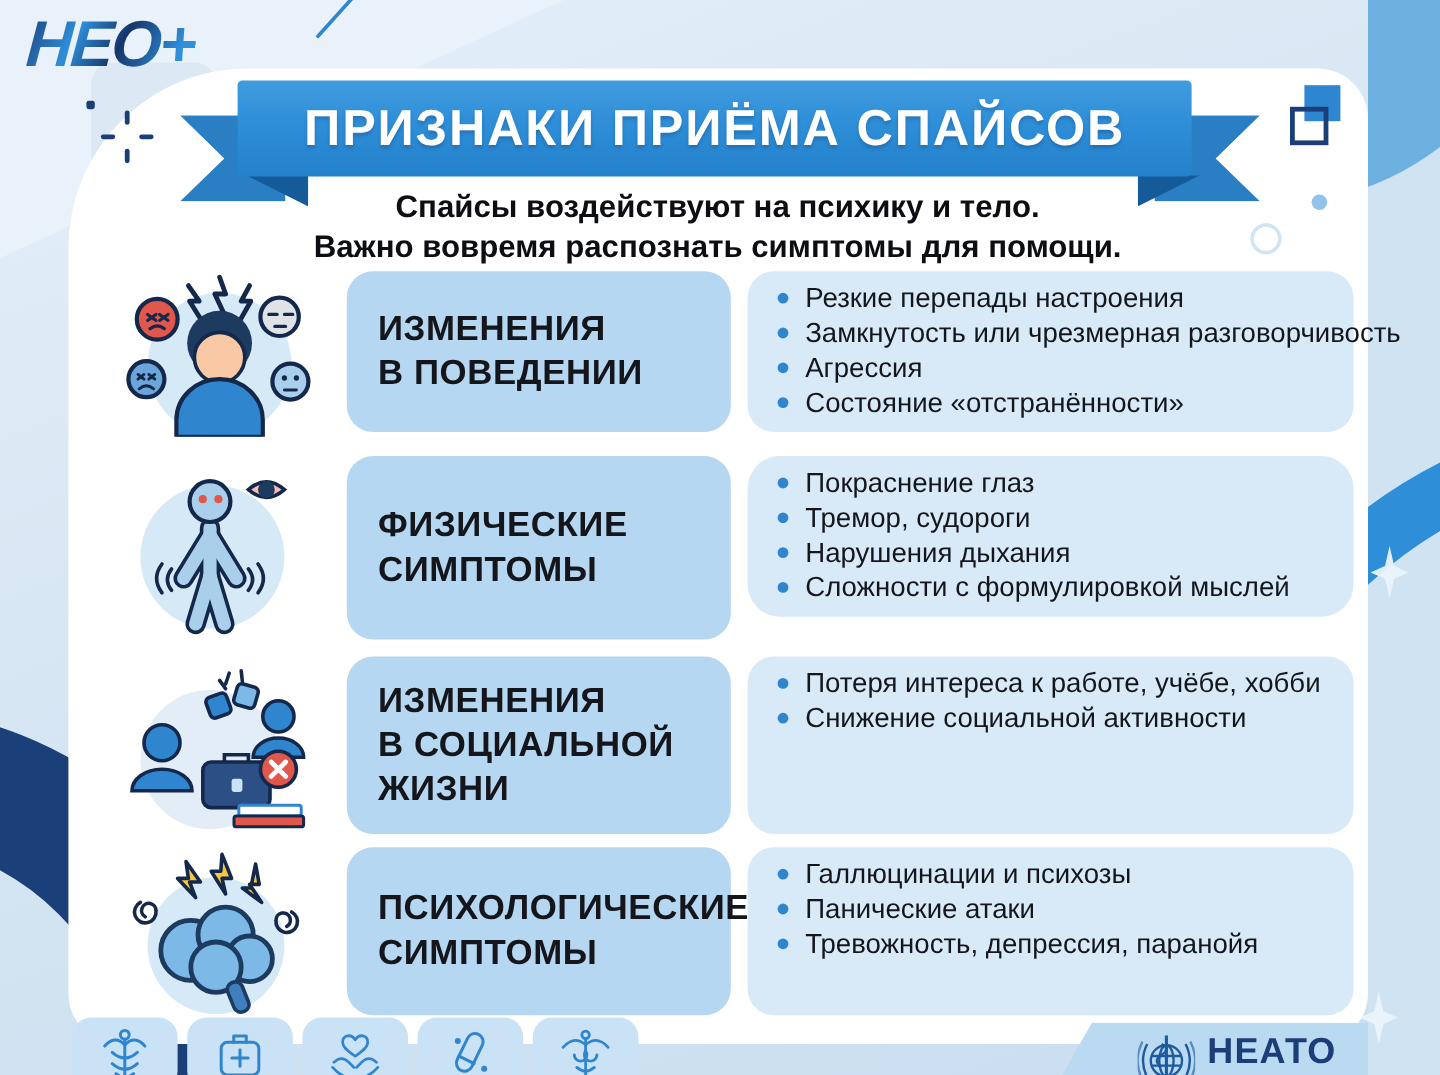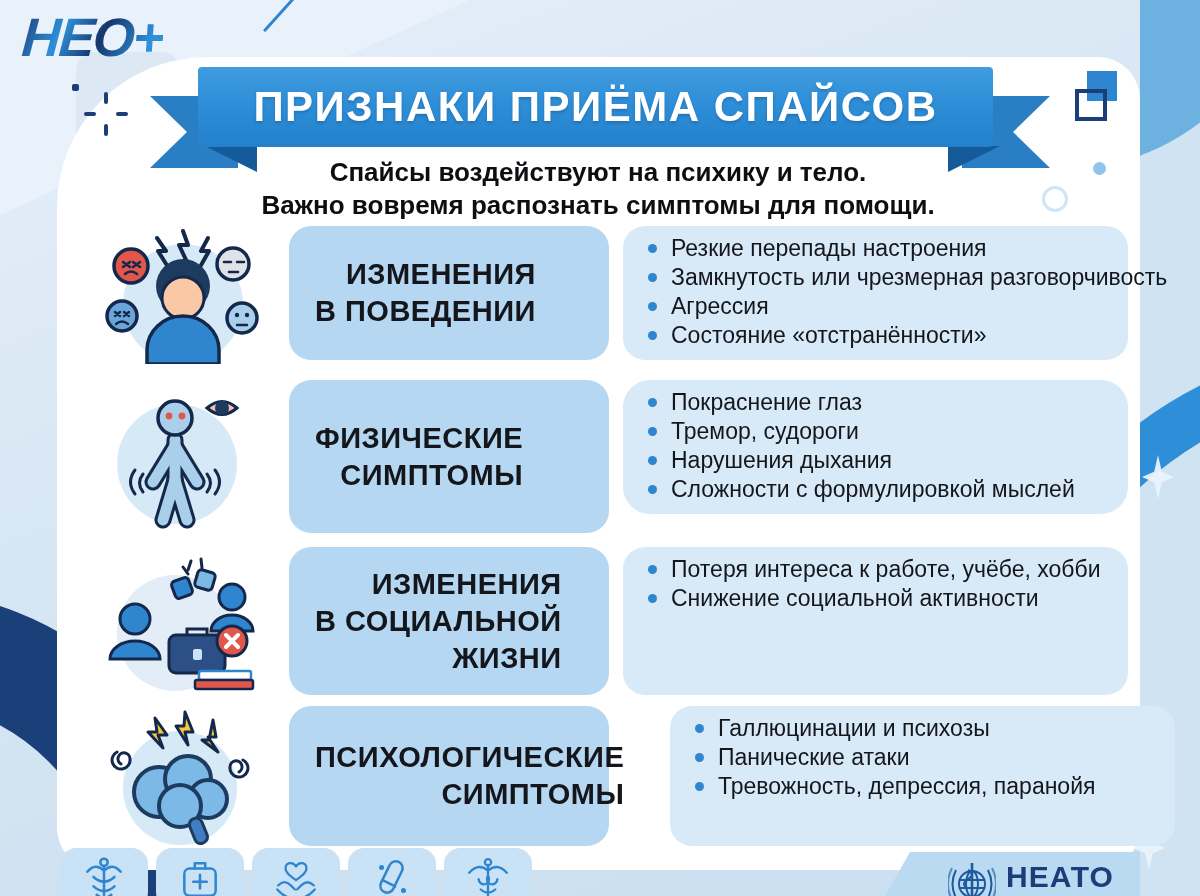--- a/index.html
+++ b/index.html
@@ -50,21 +50,21 @@
   .ribbon-band .title{font-size:42px;font-weight:800;color:#ffffff;letter-spacing:1.5px;
     text-shadow:0 2px 3px rgba(10,40,80,.25);white-space:nowrap;}
   
   .intro{left:98px;top:156px;width:1000px;text-align:center;color:#0c0e11;
     font-size:26px;line-height:33px;font-weight:700;}
   
   .icon-wrap{left:95px;width:170px;}
   .label-box{left:289px;width:320px;background:#b5d7f1;border-radius:22px;
     display:flex;align-items:center;box-sizing:border-box;padding-left:26px;}
   .label-text{font-size:29px;line-height:37px;font-weight:800;color:#14161b;
-    letter-spacing:.5px;white-space:pre-line;text-align:right;}
+    letter-spacing:.5px;white-space:pre-line;}
   .panel{left:623px;width:505px;background:#d8eaf8;border-radius:22px;
     display:flex;flex-direction:column;box-sizing:border-box;
     padding:8px 14px 8px 22px;}
   .panel ul{list-style:none;margin:0;padding:0;}
   .panel li{position:relative;padding-left:26px;font-size:23px;line-height:29px;
     color:#14161b;white-space:nowrap;}
   .panel li:empty{display:none;}
   .panel li::before{content:"";position:absolute;left:3px;top:10px;width:9px;height:9px;
     border-radius:50%;background:#2f86cf;}
   
@@ -266,21 +266,21 @@
         <circle cx="113" cy="93" r="19"></circle>
           <circle cx="85" cy="100" r="21"></circle>
       </g>
       <rect x="97" y="112" width="13" height="26" rx="6" transform="rotate(-22 103 125)" fill="#3f7fc0" stroke="#1d3a5f" stroke-width="3"></rect>
     </svg>
   </div>
   <div class="abs label-box" style="top:706px;height:140px;">
     <div class="label-text">ПСИХОЛОГИЧЕСКИЕ
 СИМПТОМЫ</div>
   </div>
-  <div class="abs panel" style="top:706px;height:140px;margin-left:47px;">
+  <div class="abs panel" style="top:706px;height:140px;">
     <ul>
       <li>Галлюцинации и психозы</li>
       <li>Панические атаки</li>
       <li>Тревожность, депрессия, паранойя</li>
 
     </ul>
   </div>
 
   <div class="abs tile" style="left:60px;">
     <svg width="46" height="46" viewBox="0 0 44 44">

